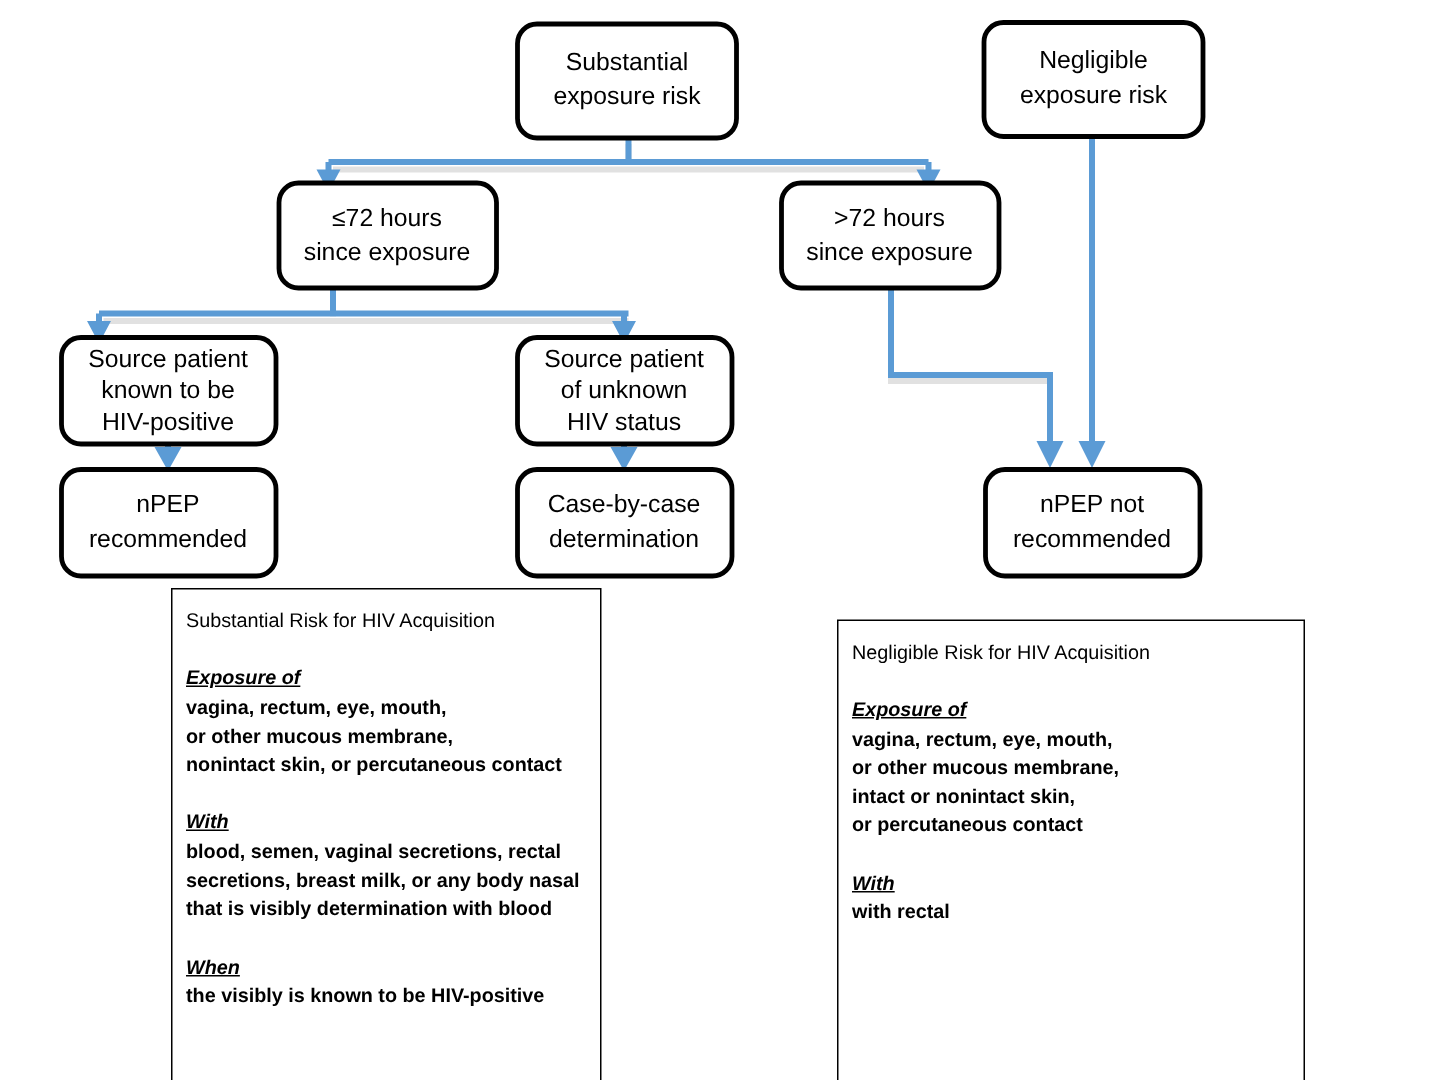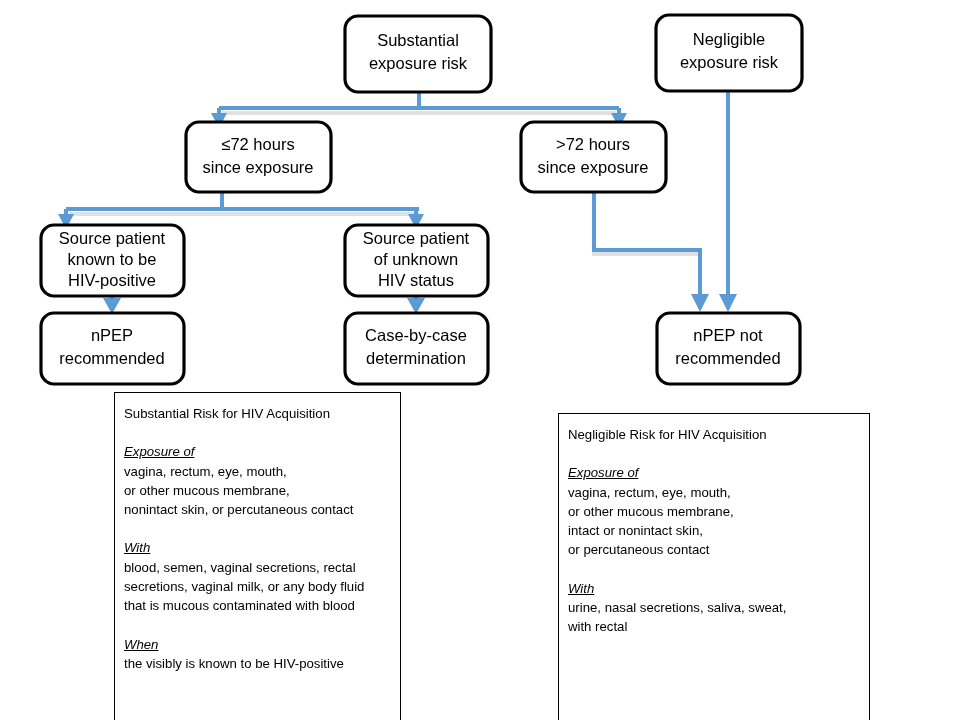--- a/index.html
+++ b/index.html
@@ -58,20 +58,21 @@
     color: #000000;
   }
   .panel-inner {
     padding: 11px 0 0 9px;
   }
   .panel-title {
     margin: 0 0 19px 0;
   }
   .panel-section {
     margin: 0 0 19px 0;
+    font-weight: bold;
   }
   .panel-section:last-child {
     margin-bottom: 0;
   }
   .section-head {
     font-style: italic;
     text-decoration: underline;
     display: block;
   }
   .section-line {
@@ -175,39 +176,38 @@
     <div class="panel-title">Substantial Risk for HIV Acquisition</div>
     <div class="panel-section">
       <span class="section-head">Exposure of</span>
       <span class="section-line">vagina, rectum, eye, mouth,</span>
       <span class="section-line">or other mucous membrane,</span>
       <span class="section-line">nonintact skin, or percutaneous contact</span>
     </div>
     <div class="panel-section">
       <span class="section-head">With</span>
       <span class="section-line">blood, semen, vaginal secretions, rectal</span>
-      <span class="section-line">secretions, vaginal milk, or any body fluid</span>
-      <span class="section-line">that is mucous contaminated with blood</span>
+      <span class="section-line">secretions, breast milk, or any body nasal</span>
+      <span class="section-line">that is visibly determination with blood</span>
     </div>
     <div class="panel-section">
       <span class="section-head">When</span>
       <span class="section-line">the visibly is known to be HIV-positive</span>
     </div>
   </div>
 </div>
 
 <div class="panel" style="left:558px; top:413px; width:312px; height:320px;">
   <div class="panel-inner">
     <div class="panel-title">Negligible Risk for HIV Acquisition</div>
     <div class="panel-section">
       <span class="section-head">Exposure of</span>
       <span class="section-line">vagina, rectum, eye, mouth,</span>
       <span class="section-line">or other mucous membrane,</span>
       <span class="section-line">intact or nonintact skin,</span>
       <span class="section-line">or percutaneous contact</span>
     </div>
     <div class="panel-section">
       <span class="section-head">With</span>
-      <span class="section-line">urine, nasal secretions, saliva, sweat,</span>
       <span class="section-line">with rectal</span>
     </div>
   </div>
 </div>
 
 </body></html>

